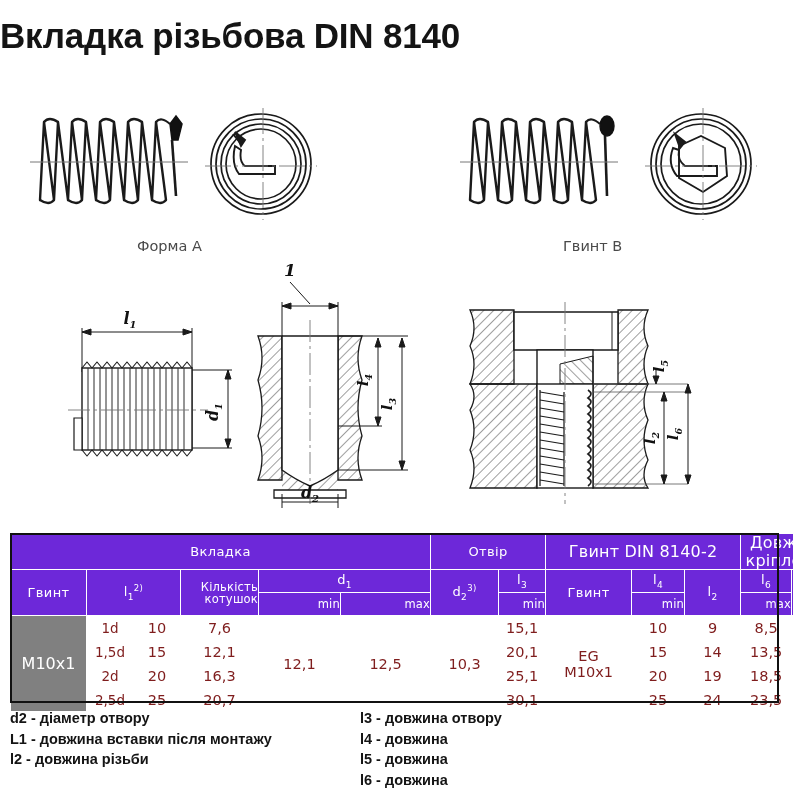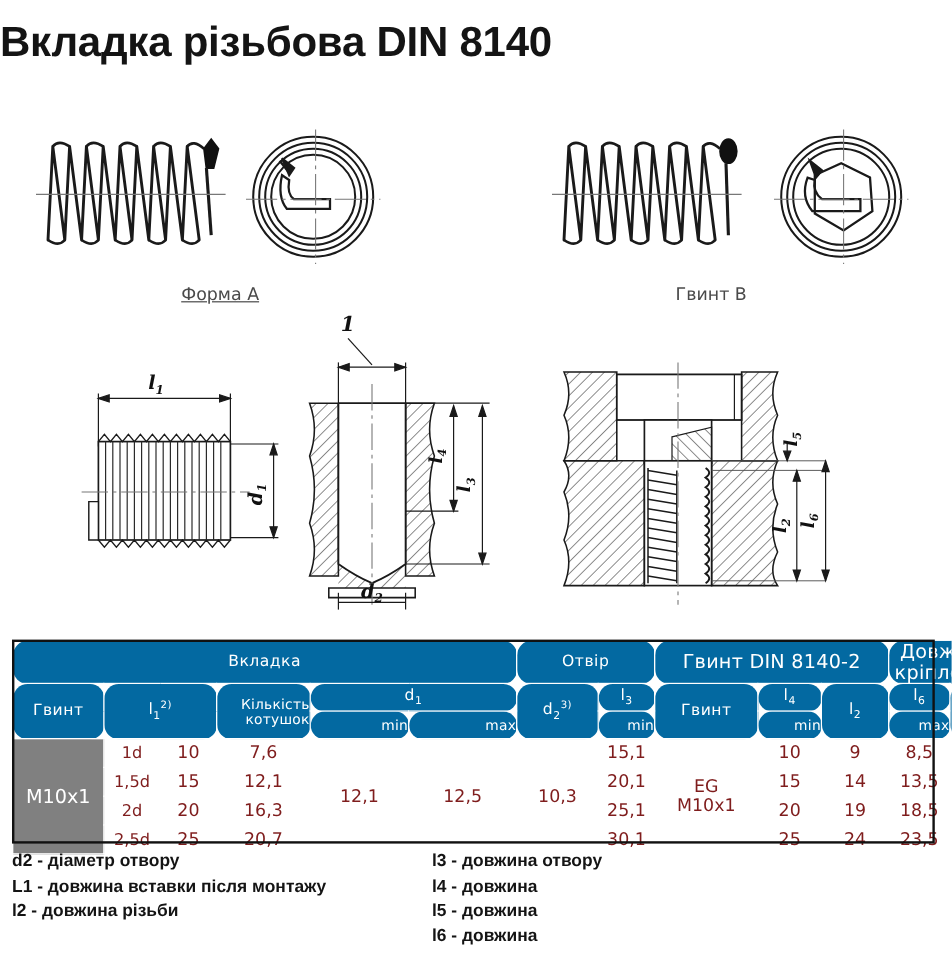--- a/index.html
+++ b/index.html
@@ -24,46 +24,45 @@
   
   .draw{position:absolute;}
   svg{display:block;overflow:visible;}
 
   .form-label{
     position:absolute;
     font-size:14.5px;
     color:#4a4a4a;
     font-family:"DejaVu Sans", sans-serif;
   }
-  #form-a-label{left:151px;top:238px;text-decoration:underline;}
+  #form-a-label{left:137px;top:238px;}
   #form-b-label{left:563px;top:238px;}
 
   
   .tbl-wrap{
     position:absolute;left:10px;top:533px;width:773px;
   }
   table.spec{
     border-collapse:collapse;
     width:773px;
     table-layout:fixed;
     font-family:"DejaVu Sans", sans-serif;
   }
   table.spec td{
     border:1.6px solid #ffffff;
     text-align:center;
     vertical-align:middle;
     padding:0;
   }
   .hd{
-    background:#0369a1;
+    background:#6d28d9;
     color:#ffffff;
     font-size:13px;
     letter-spacing:0.4px;
     height:22px;
-    border-radius:12px;
   }
   .hd.small{font-size:11.5px;letter-spacing:0.2px;line-height:1.05;text-align:right;}
   .hd.tiny{font-size:16px;letter-spacing:0.2px;line-height:1.1;}
   .hd sub{font-size:9px;}
   .hd sup{font-size:8.5px;}
 
   .bodycell{
     background:#ffffff;
     color:#7f1d1d;
     font-size:14.5px;

